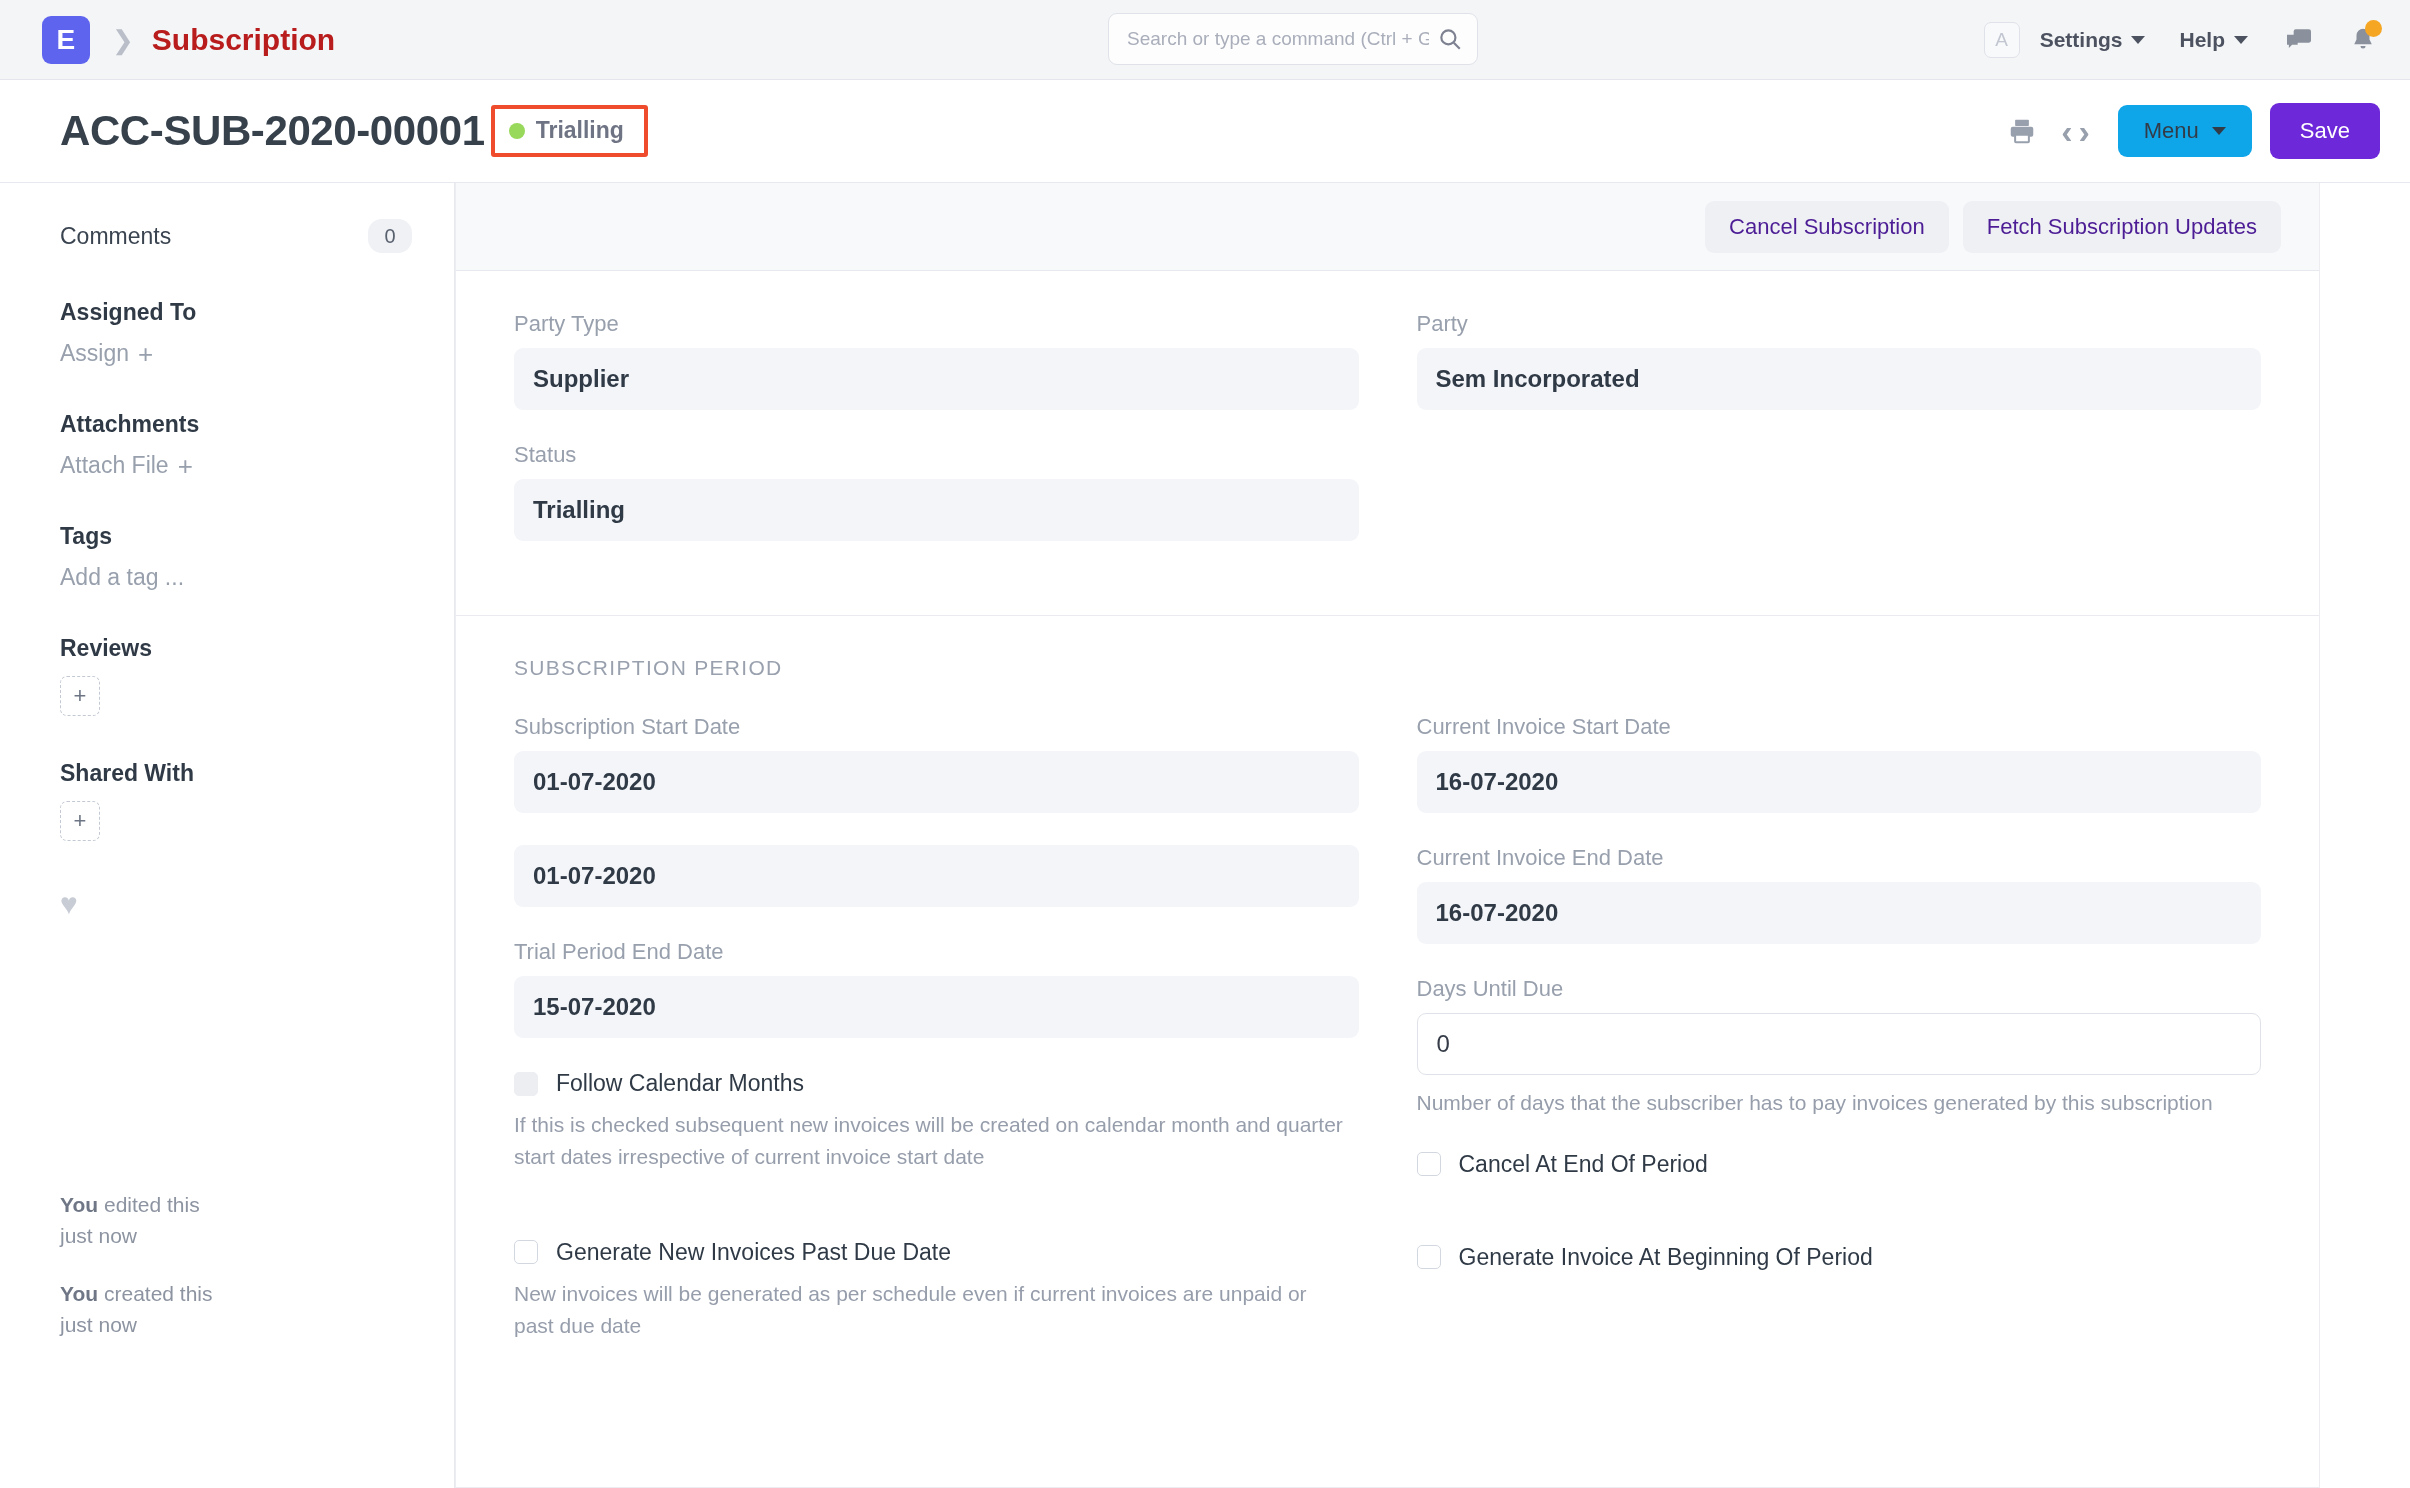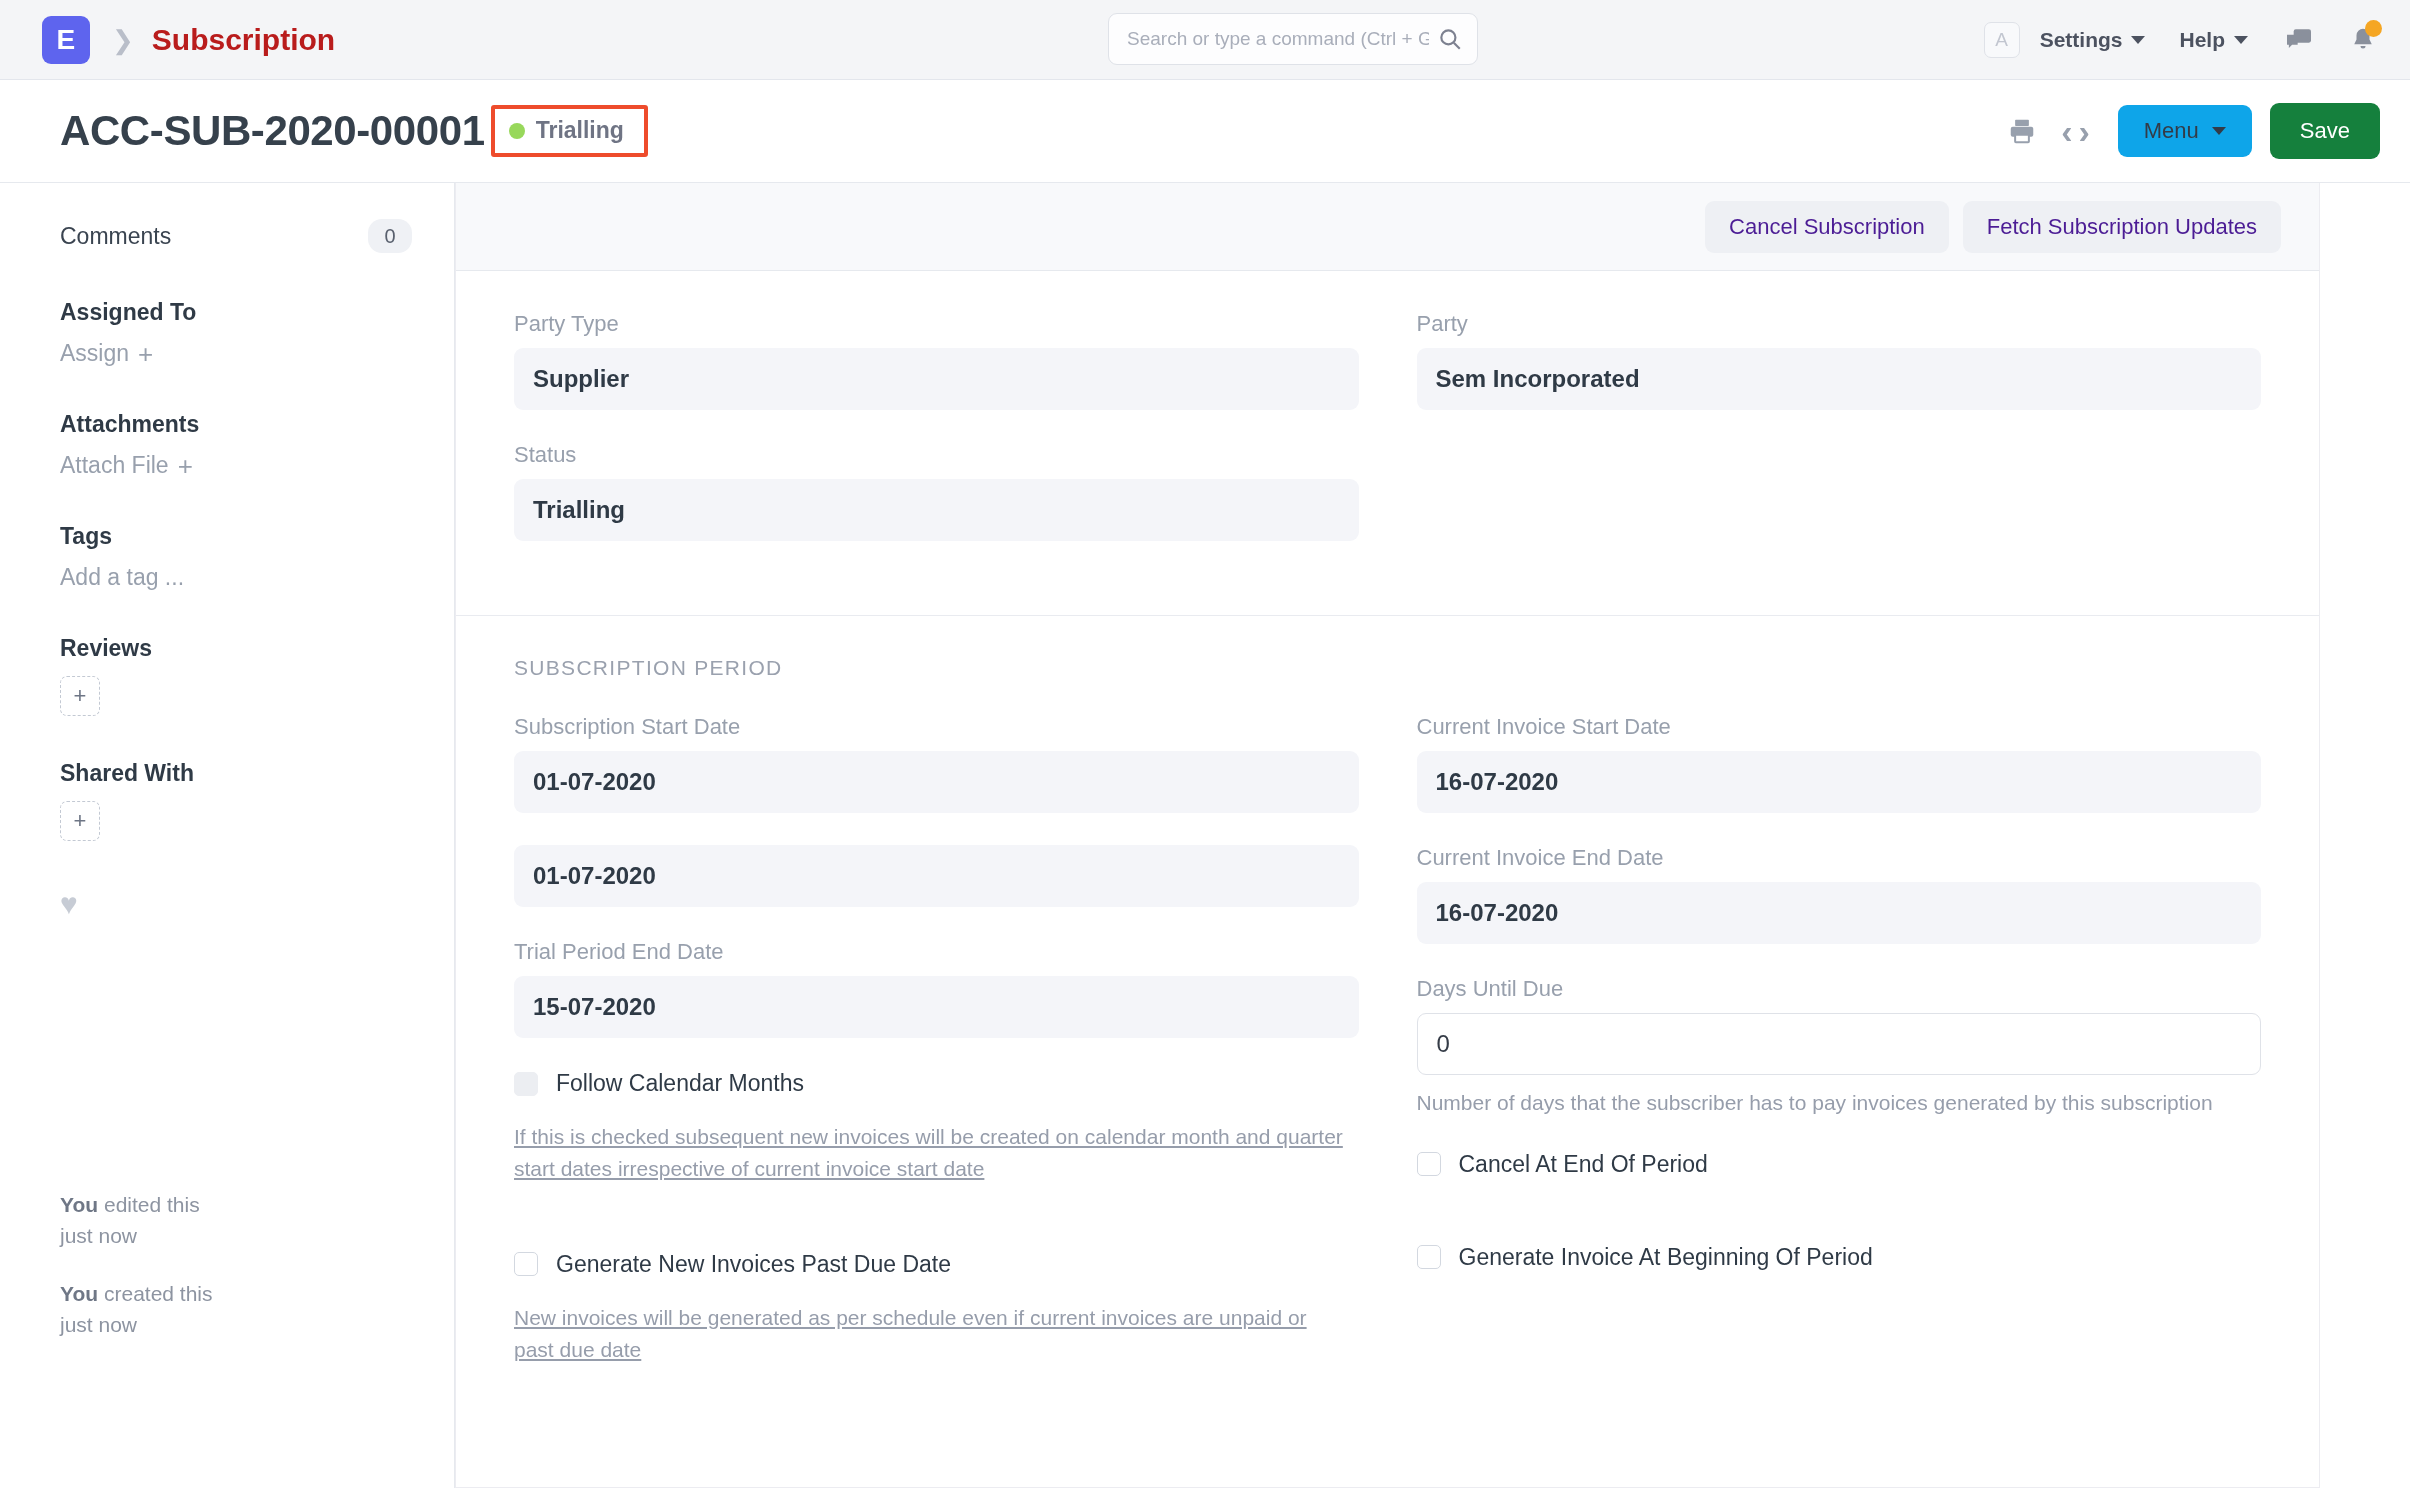--- a/index.html
+++ b/index.html
@@ -90,21 +90,21 @@
   .chev-l { margin-right: 6px; }
   .chev-r { margin-right: 28px; }
   .btn-menu {
     background: #0ea5e9; color: #333b47; border: none; border-radius: 9px;
     height: 52px; padding: 0 26px; font-size: 22px;
     font-family: "Liberation Sans", sans-serif;
     display: flex; align-items: center; gap: 13px; margin-right: 18px; cursor: pointer;
   }
   .btn-menu .caret { border-top-color: #333b47; }
   .btn-save {
-    background: #15803d; color: #fff; border: none; border-radius: 9px;
+    background: #6d28d9; color: #fff; border: none; border-radius: 9px;
     height: 56px; padding: 0 30px; font-size: 22px;
     font-family: "Liberation Sans", sans-serif; cursor: pointer;
   }
 
   
   .body-wrap { display: flex; height: calc(1488px - 80px - 102px); }
 
   
   .sidebar {
     width: 455px; flex: 0 0 455px;
@@ -177,21 +177,21 @@
   }
   .field-help { font-size: 21px; color: #969dab; line-height: 1.5; margin-top: 12px; max-width: 830px; }
 
   .cb-row { display: flex; align-items: center; gap: 18px; margin-top: 22px; }
   .cb {
     width: 24px; height: 24px; border-radius: 5px; flex: 0 0 auto;
   }
   .cb-filled { background: #eceef2; border: 1px solid #eceef2; }
   .cb-outline { background: #fff; border: 1.5px solid #d3d8e0; }
   .cb-label { font-size: 23px; color: #2f3a46; }
-  .cb-help { font-size: 21px; color: #969dab; line-height: 1.52; margin-top: 24px; max-width: 830px; text-decoration: underline; }
+  .cb-help { font-size: 21px; color: #969dab; line-height: 1.52; margin-top: 12px; max-width: 830px; }
   .spacer-lg { height: 44px; }
 </style>
 </head>
 <body>
 
 <div class="page">
 
   <div class="navbar">
     <div class="brand-logo">
       <span>E</span>

